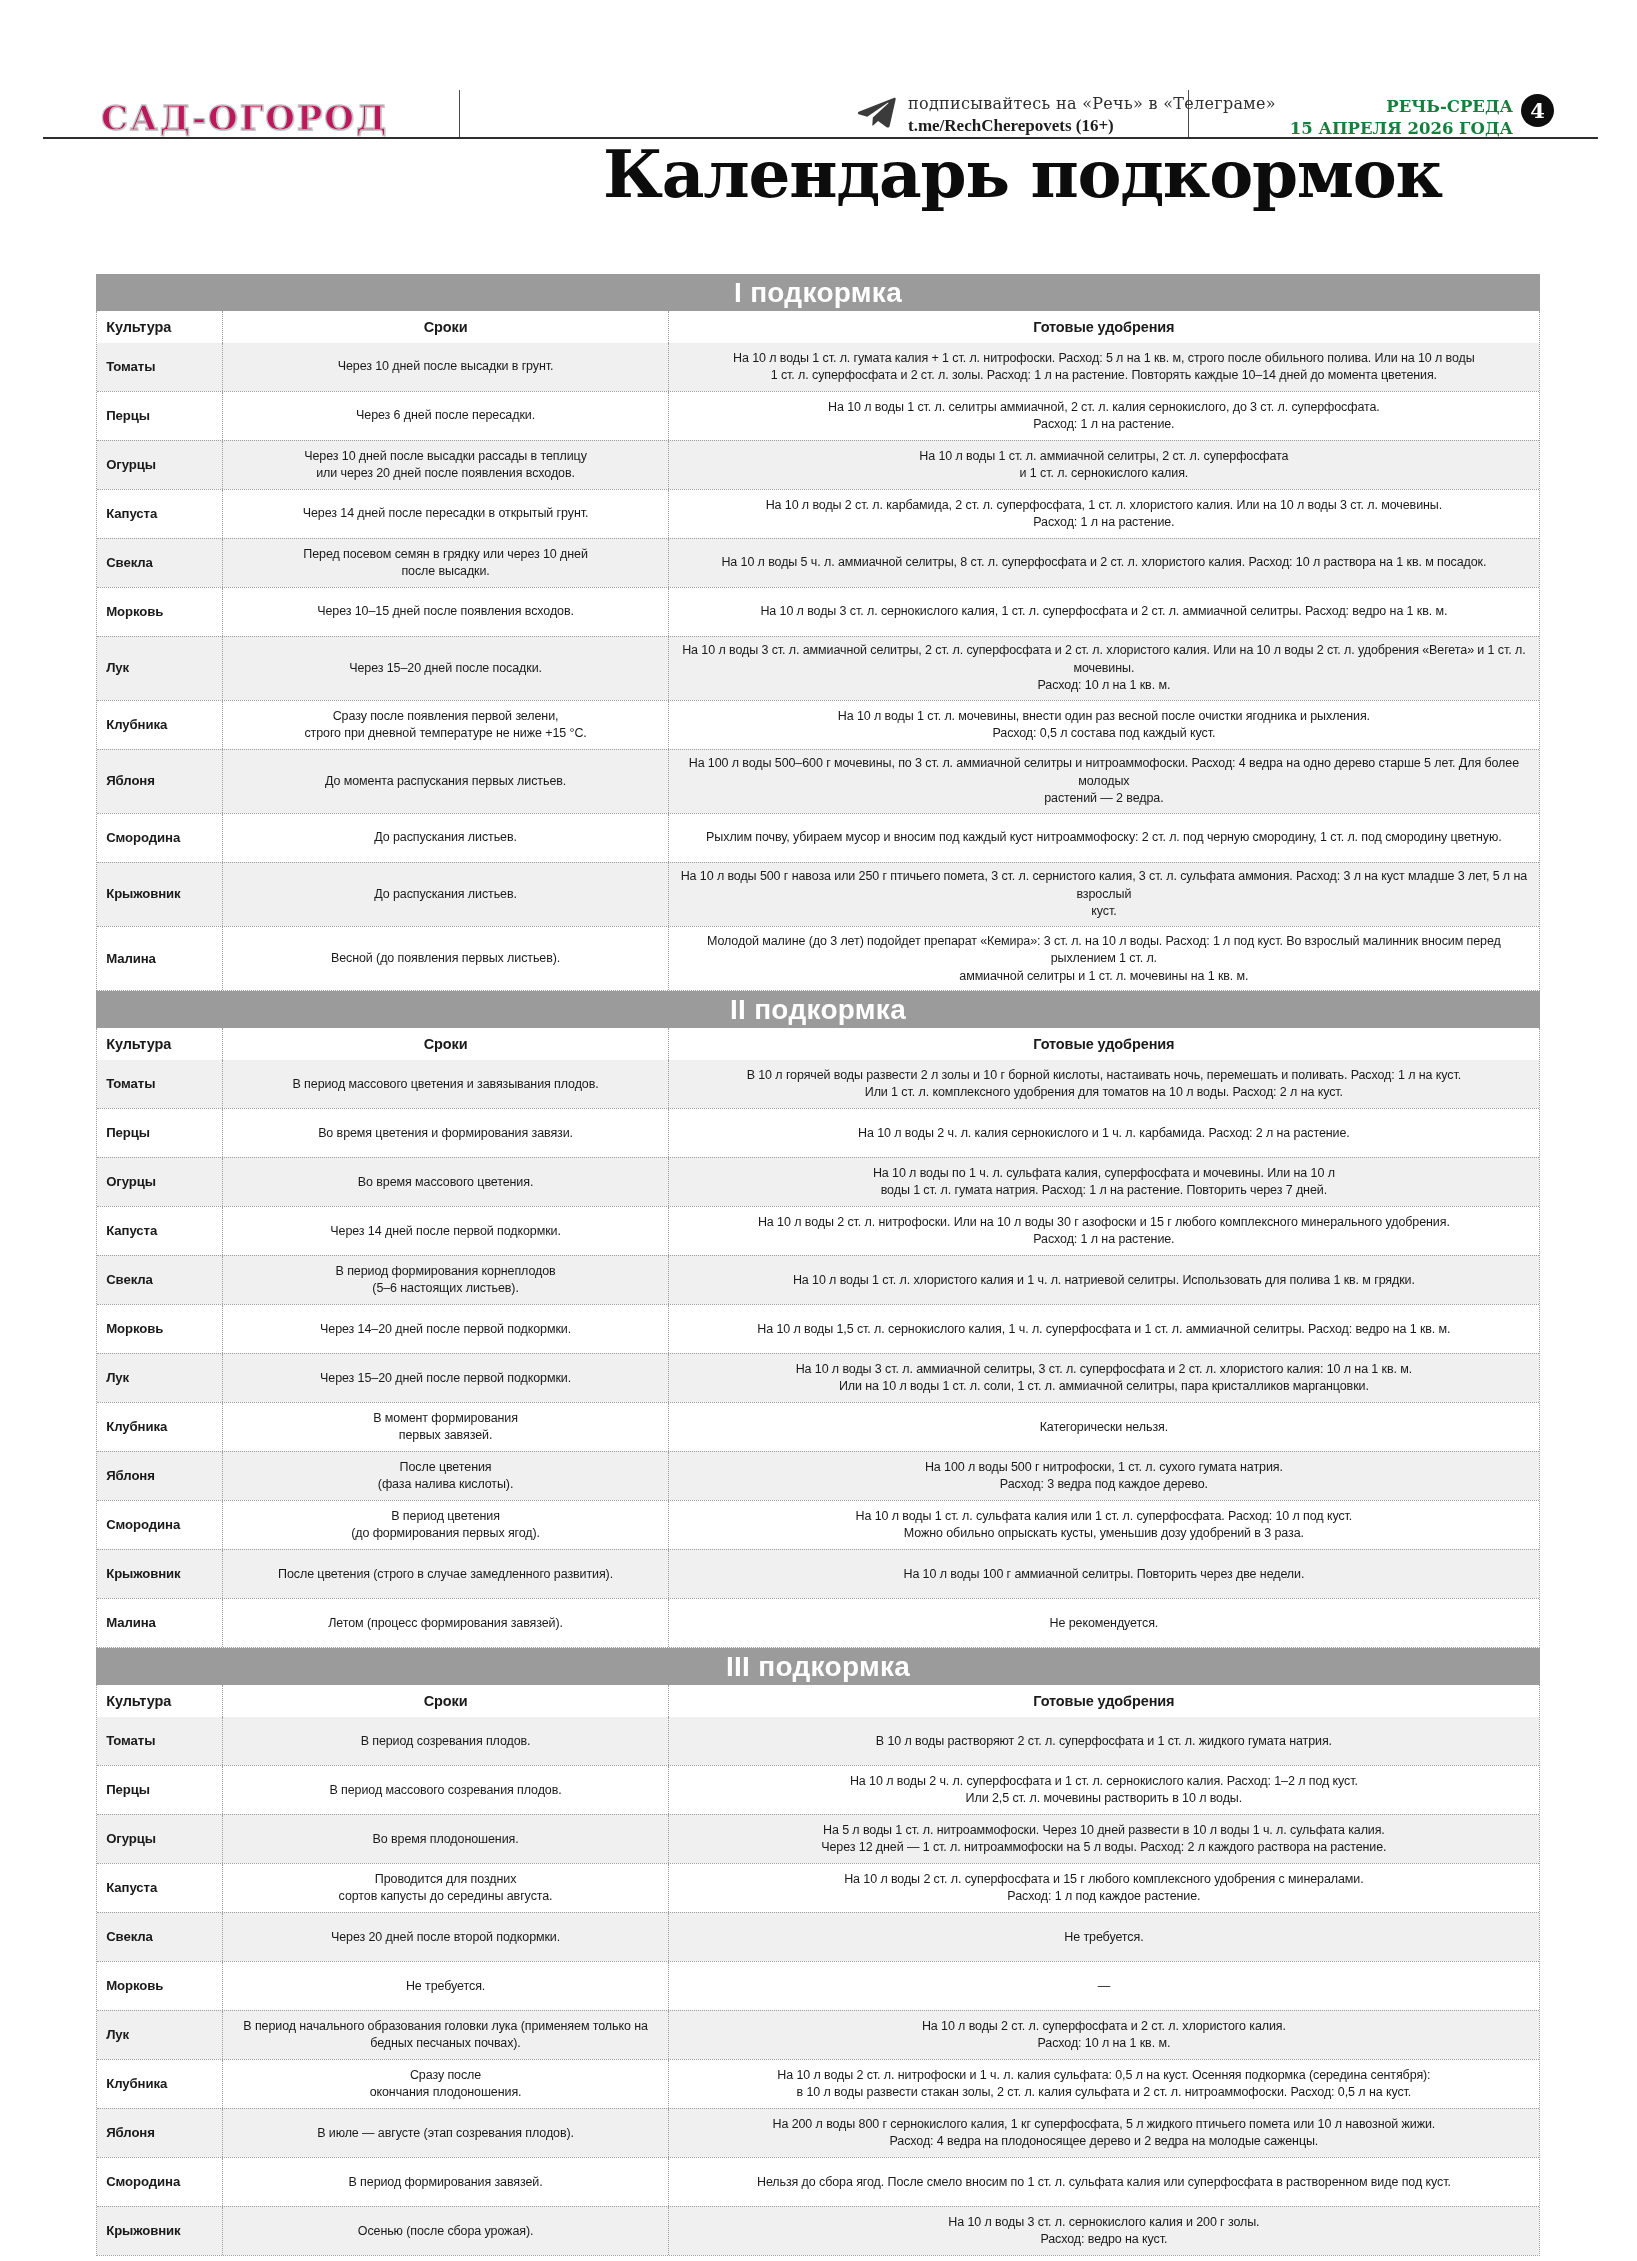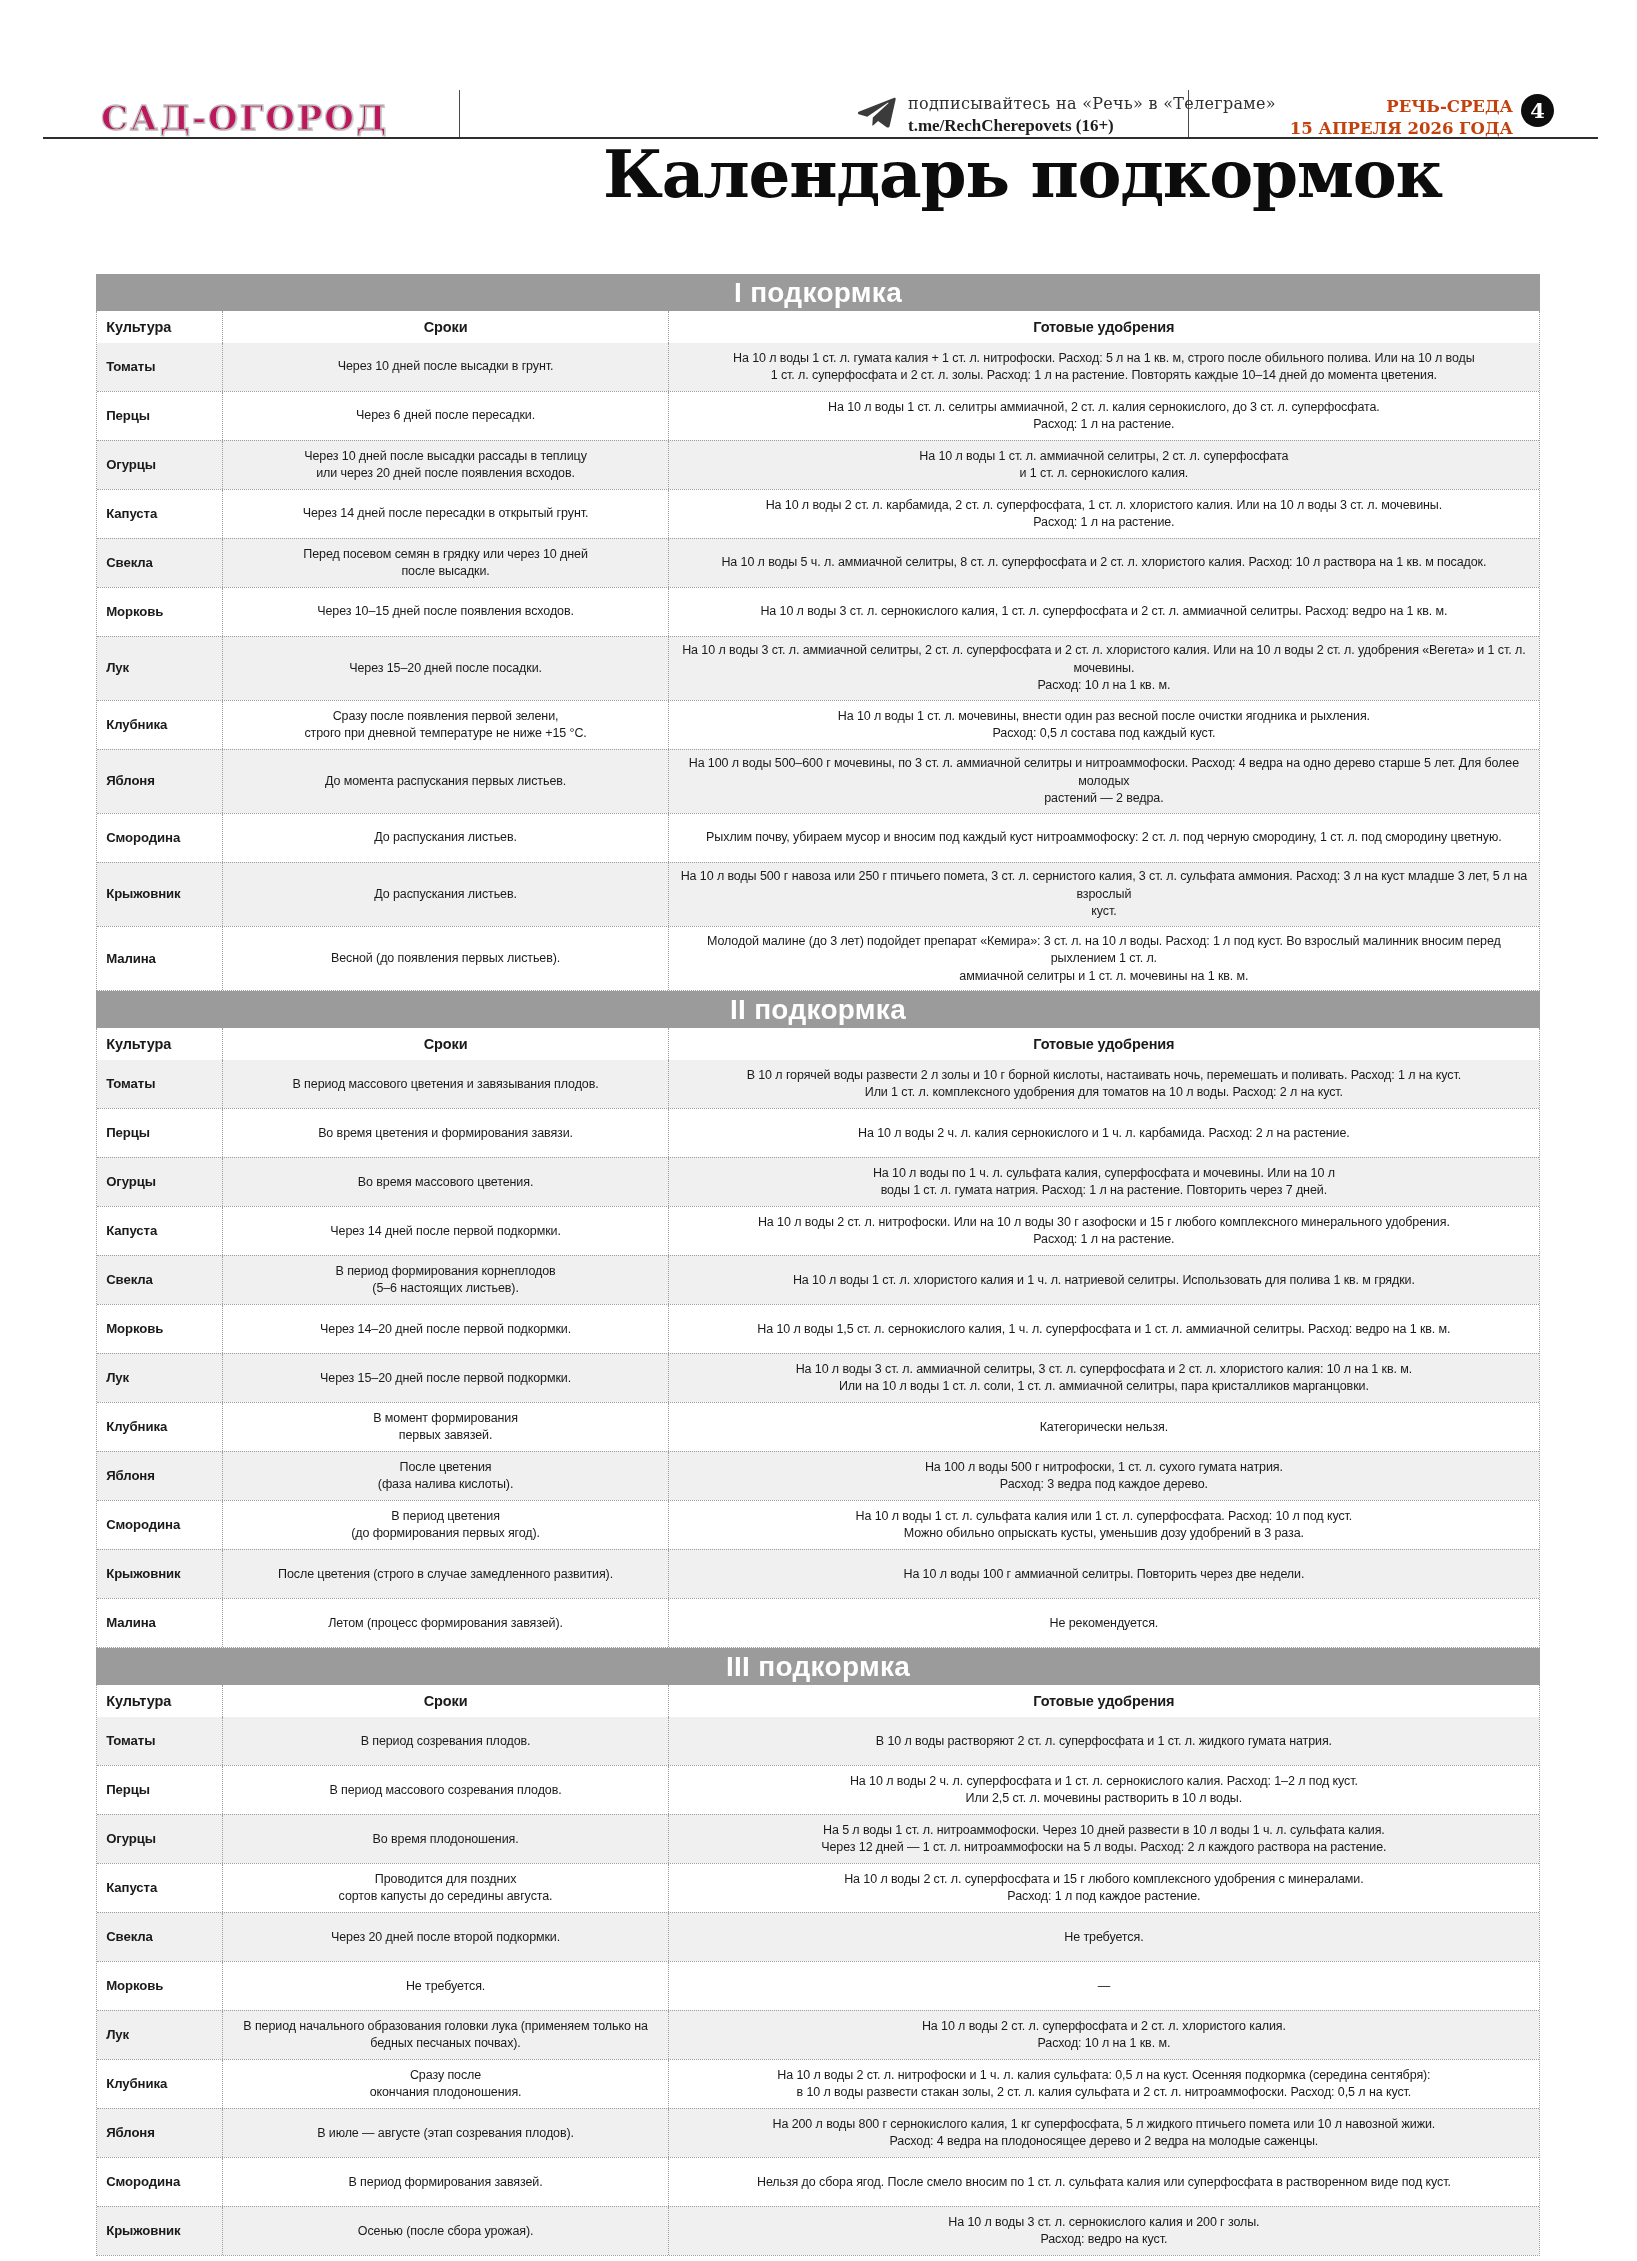--- a/index.html
+++ b/index.html
@@ -20,21 +20,21 @@
   }
   .vdiv{position:absolute;top:5.3px;bottom:0;width:1.3px;background:#4a4a4a;}
   .vdiv.d1{left:416px;}
   .vdiv.d2{left:1145px;}
   .tg{position:absolute;left:815px;top:9.2px;display:flex;align-items:center;gap:12px;}
   .tg svg{width:38px;height:34px;flex:0 0 auto;}
   .tg .tgl1{font-family:"DejaVu Serif",serif;font-size:16px;color:#2f2f2f;letter-spacing:0.3px;}
   .tg .tgl2{font-family:Liberation Serif, serif;font-size:17px;font-weight:700;color:#1d1d1d;margin-top:2.6px;}
   .edition{
     position:absolute;right:85px;top:10.6px;text-align:right;
-    font-family:"DejaVu Serif",serif;font-weight:700;font-size:16.5px;line-height:22.4px;color:#c2410c;
+    font-family:"DejaVu Serif",serif;font-weight:700;font-size:16.5px;line-height:22.4px;color:#15803d;
     white-space:nowrap;
   }
   .pagenum{
     position:absolute;left:1478px;top:9.2px;width:33px;height:33px;border-radius:50%;
     background:var(--badge,#0d0d0d);color:#fff;display:flex;align-items:center;justify-content:center;
     font-family:"DejaVu Serif",serif;font-weight:700;font-size:21px;
   }
   
   .bigtitle{
     position:absolute;top:140px;left:12px;right:0;text-align:center;padding-left:396px;

